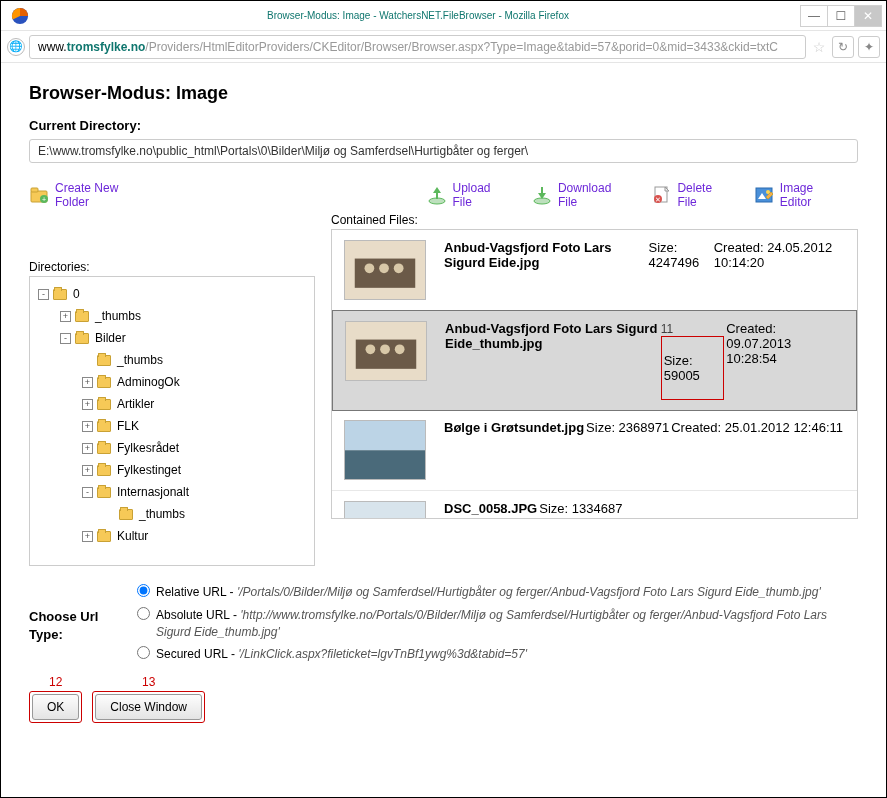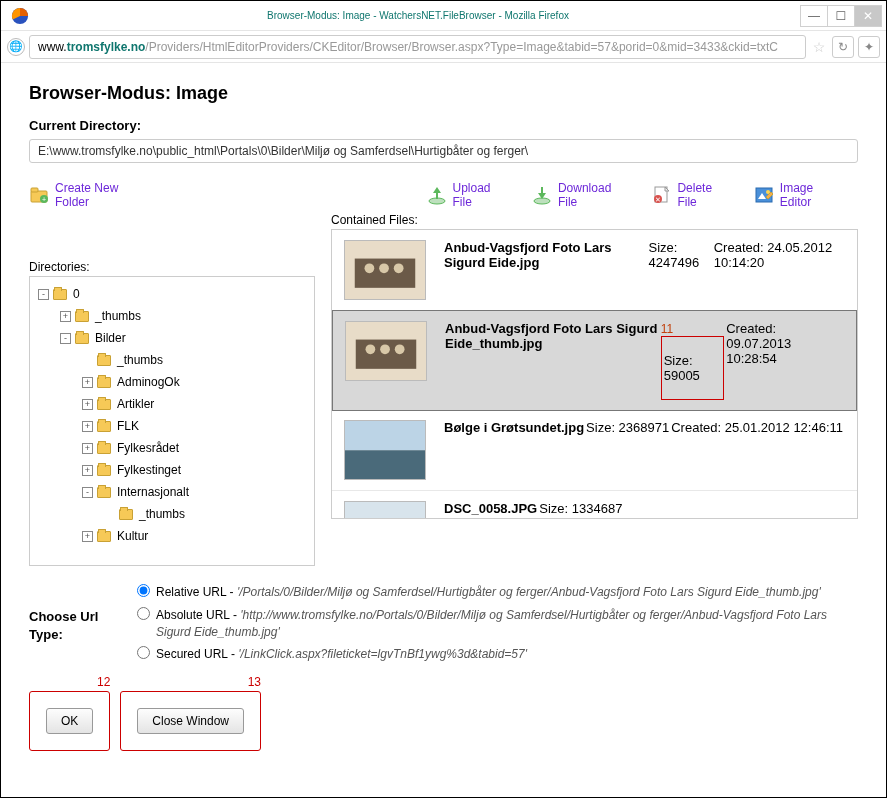--- a/index.html
+++ b/index.html
@@ -43,34 +43,34 @@
 .folder-ico { width: 14px; height: 11px; background: #f6c957; border: 1px solid #c9a134; border-radius: 1px; margin-right: 6px; position: relative; }
 .folder-ico::before { content: ""; position: absolute; top: -3px; left: 0; width: 6px; height: 3px; background: #f6c957; border: 1px solid #c9a134; border-bottom: none; border-radius: 1px 1px 0 0; }
 
 .file-list { border: 1px solid #ccc; height: 290px; overflow-y: scroll; background: #fff; }
 .file-item { display: flex; padding: 10px 12px; border-bottom: 1px solid #e8e8e8; gap: 18px; }
 .file-item.selected { background: #d8d8d8; border: 1px solid #777; margin: -1px 0; }
 .thumb { width: 82px; height: 60px; background: #ddd; border: 1px solid #bbb; flex-shrink: 0; display: flex; align-items: center; justify-content: center; }
 .file-meta { display: flex; flex-direction: row; gap: 2px; font-size: 13px; }
 .file-name { font-weight: bold; }
 .size-marked { border: 1px solid #c00; padding: 16px 2px; display: inline-block; }
-.marker11 { color: #c2410c; font-size: 12px; margin-right: 6px; }
+.marker11 { color: #404040; font-size: 12px; margin-right: 6px; }
 
 .url-choose { display: flex; margin-top: 18px; gap: 18px; }
 .choose-label { width: 90px; font-size: 13px; font-weight: bold; line-height: 1.4; padding-top: 24px; }
 .url-opts { flex: 1; font-size: 12px; }
 .url-opt { display: flex; align-items: flex-start; gap: 6px; margin-bottom: 6px; }
 .url-opt label { line-height: 1.4; }
 .url-opt em { font-style: italic; color: #555; }
 
 .btn-row { display: flex; gap: 10px; margin-top: 6px; align-items: flex-start; }
-.btn-grp { display: flex; flex-direction: column; align-items: flex-end; }
+.btn-grp { display: flex; flex-direction: column; align-items: center; }
 .marker { color: #c00; font-size: 12px; margin-bottom: 2px; }
 .btn { height: 26px; padding: 0 14px; border: 1px solid #999; background: linear-gradient(#fdfdfd,#e4e4e4); border-radius: 3px; font-size: 12px; }
-.btn-outline { border: 1px solid #c00; padding: 16px; border-radius: 3px; }
+.btn-outline { border: 1px solid #c00; padding: 2px; border-radius: 3px; }
 
 .sb::-webkit-scrollbar { width: 16px; }
 .sb::-webkit-scrollbar-track { background: #f1f1f1; }
 .sb::-webkit-scrollbar-thumb { background: #c8c8c8; border: 1px solid #aaa; }
 </style>
 </head>
 <body>
 
 <div class="titlebar">
   <span class="ff-icon">

